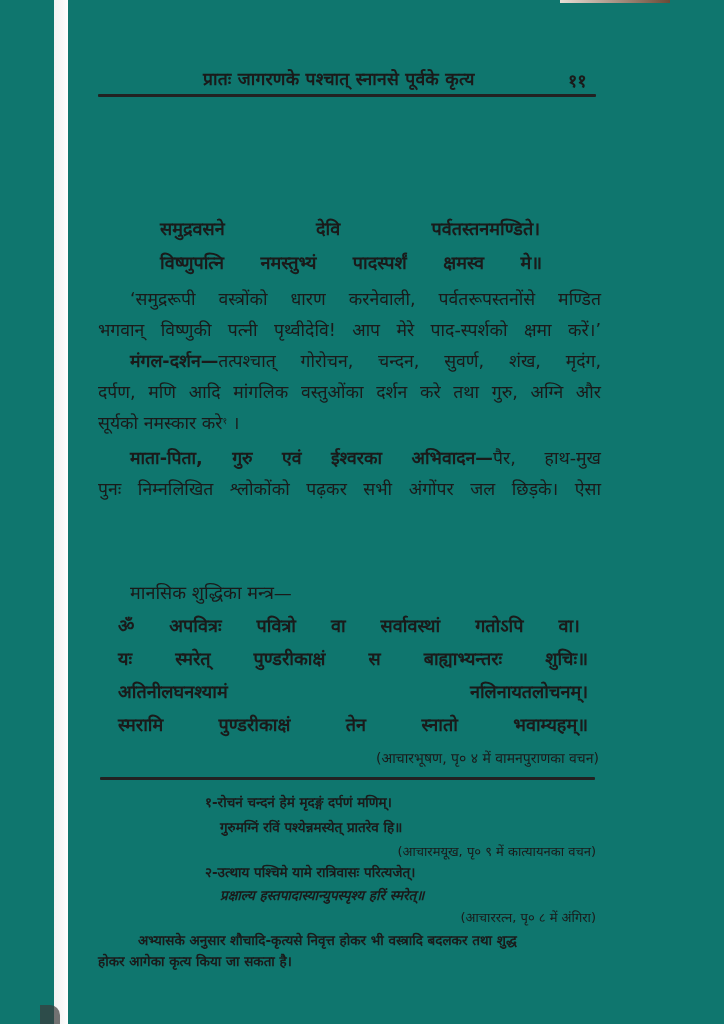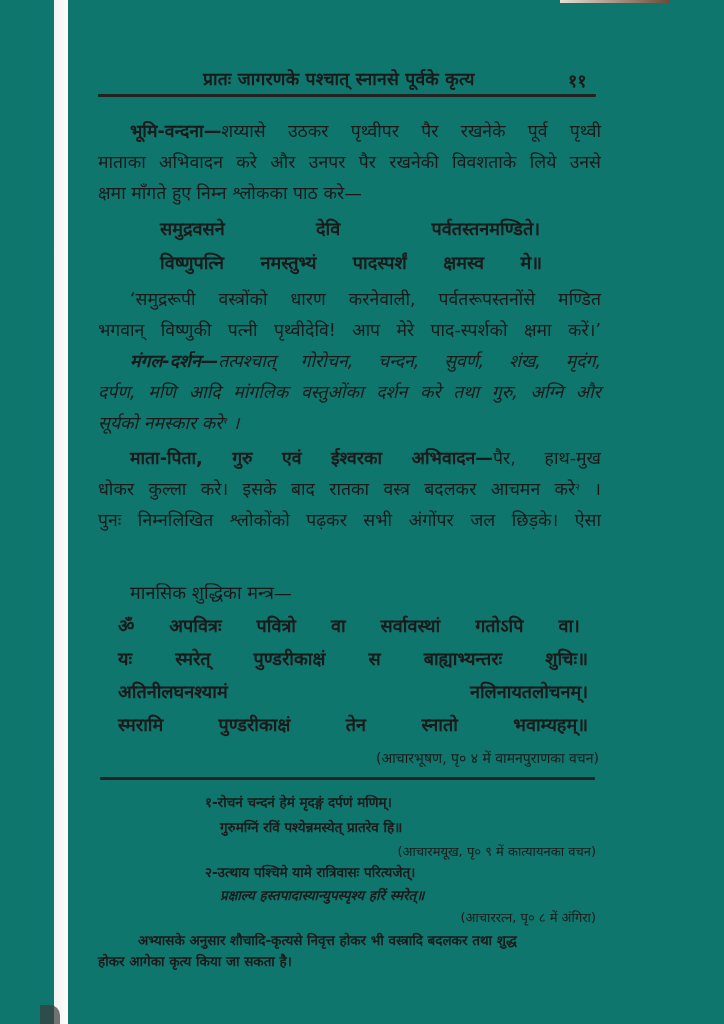--- a/index.html
+++ b/index.html
@@ -78,62 +78,52 @@
   <div class="gutter"></div>
   <div class="top-edge"></div>
   <div class="corner-shadow"></div>
 
   <div class="running-head">
     <span class="rh-title">प्रातः जागरणके पश्चात् स्नानसे पूर्वके कृत्य</span>
     <span class="rh-page">११</span>
     <div class="rh-rule"></div>
   </div>
 
-  <div class="body-text" style="top:116px;">
-    <span class="line indent">
-      <span class="b">भूमि-वन्दना—</span><span>शय्यासे उठकर पृथ्वीपर पैर रखनेके पूर्व पृथ्वी</span>
-    </span>
-    <span class="line">माताका अभिवादन करे और उनपर पैर रखनेकी विवशताके लिये उनसे</span>
-    <span class="line last">क्षमा माँगते हुए निम्न श्लोकका पाठ करे—</span>
-  </div>
 
   <div class="verse-row" style="left:160px; top:216px; width:380px;">
     <span>समुद्रवसने</span>
     <span>देवि</span>
     <span>पर्वतस्तनमण्डिते।</span>
   </div>
   <div class="verse-row" style="left:160px; top:250px; width:382px;">
     <span>विष्णुपत्नि</span>
     <span>नमस्तुभ्यं</span>
     <span>पादस्पर्शं</span>
     <span>क्षमस्व</span>
     <span>मे॥</span>
   </div>
 
   <div class="body-text" style="top:284px;">
     <span class="line indent">‘समुद्ररूपी वस्त्रोंको धारण करनेवाली, पर्वतरूपस्तनोंसे मण्डित</span>
     <span class="line">भगवान् विष्णुकी पत्नी पृथ्वीदेवि! आप मेरे पाद-स्पर्शको क्षमा करें।’</span>
   </div>
 
-  <div class="body-text" style="top:346px;font-style:italic;">
+  <div class="body-text" style="top:346px;">
     <span class="line indent">
       <span class="b">मंगल-दर्शन—</span><span>तत्पश्चात् गोरोचन, चन्दन, सुवर्ण, शंख, मृदंग,</span>
     </span>
     <span class="line">दर्पण, मणि आदि मांगलिक वस्तुओंका दर्शन करे तथा गुरु, अग्नि और</span>
     <span class="line last">
       <span>सूर्यको नमस्कार करे</span><sup>१</sup> <span>।</span>
     </span>
   </div>
 
   <div class="body-text" style="top:443px;">
     <span class="line indent">
       <span class="b">माता-पिता, गुरु एवं ईश्वरका अभिवादन—</span><span>पैर, हाथ-मुख</span>
-    </span>
-    <span class="line">
-      <span>धोकर कुल्ला करे। इसके बाद रातका वस्त्र बदलकर आचमन करे</span><sup>२</sup> <span>।</span>
     </span>
     <span class="line">पुनः निम्नलिखित श्लोकोंको पढ़कर सभी अंगोंपर जल छिड़के। ऐसा</span>
   </div>
 
   <div class="verse" style="left:130px; top:580px; font-weight:normal;">मानसिक शुद्धिका मन्त्र—</div>
 
   <div class="verse-row" style="left:118px; top:613px; width:462px;">
     <span>ॐ</span>
     <span>अपवित्रः</span>
     <span>पवित्रो</span>

